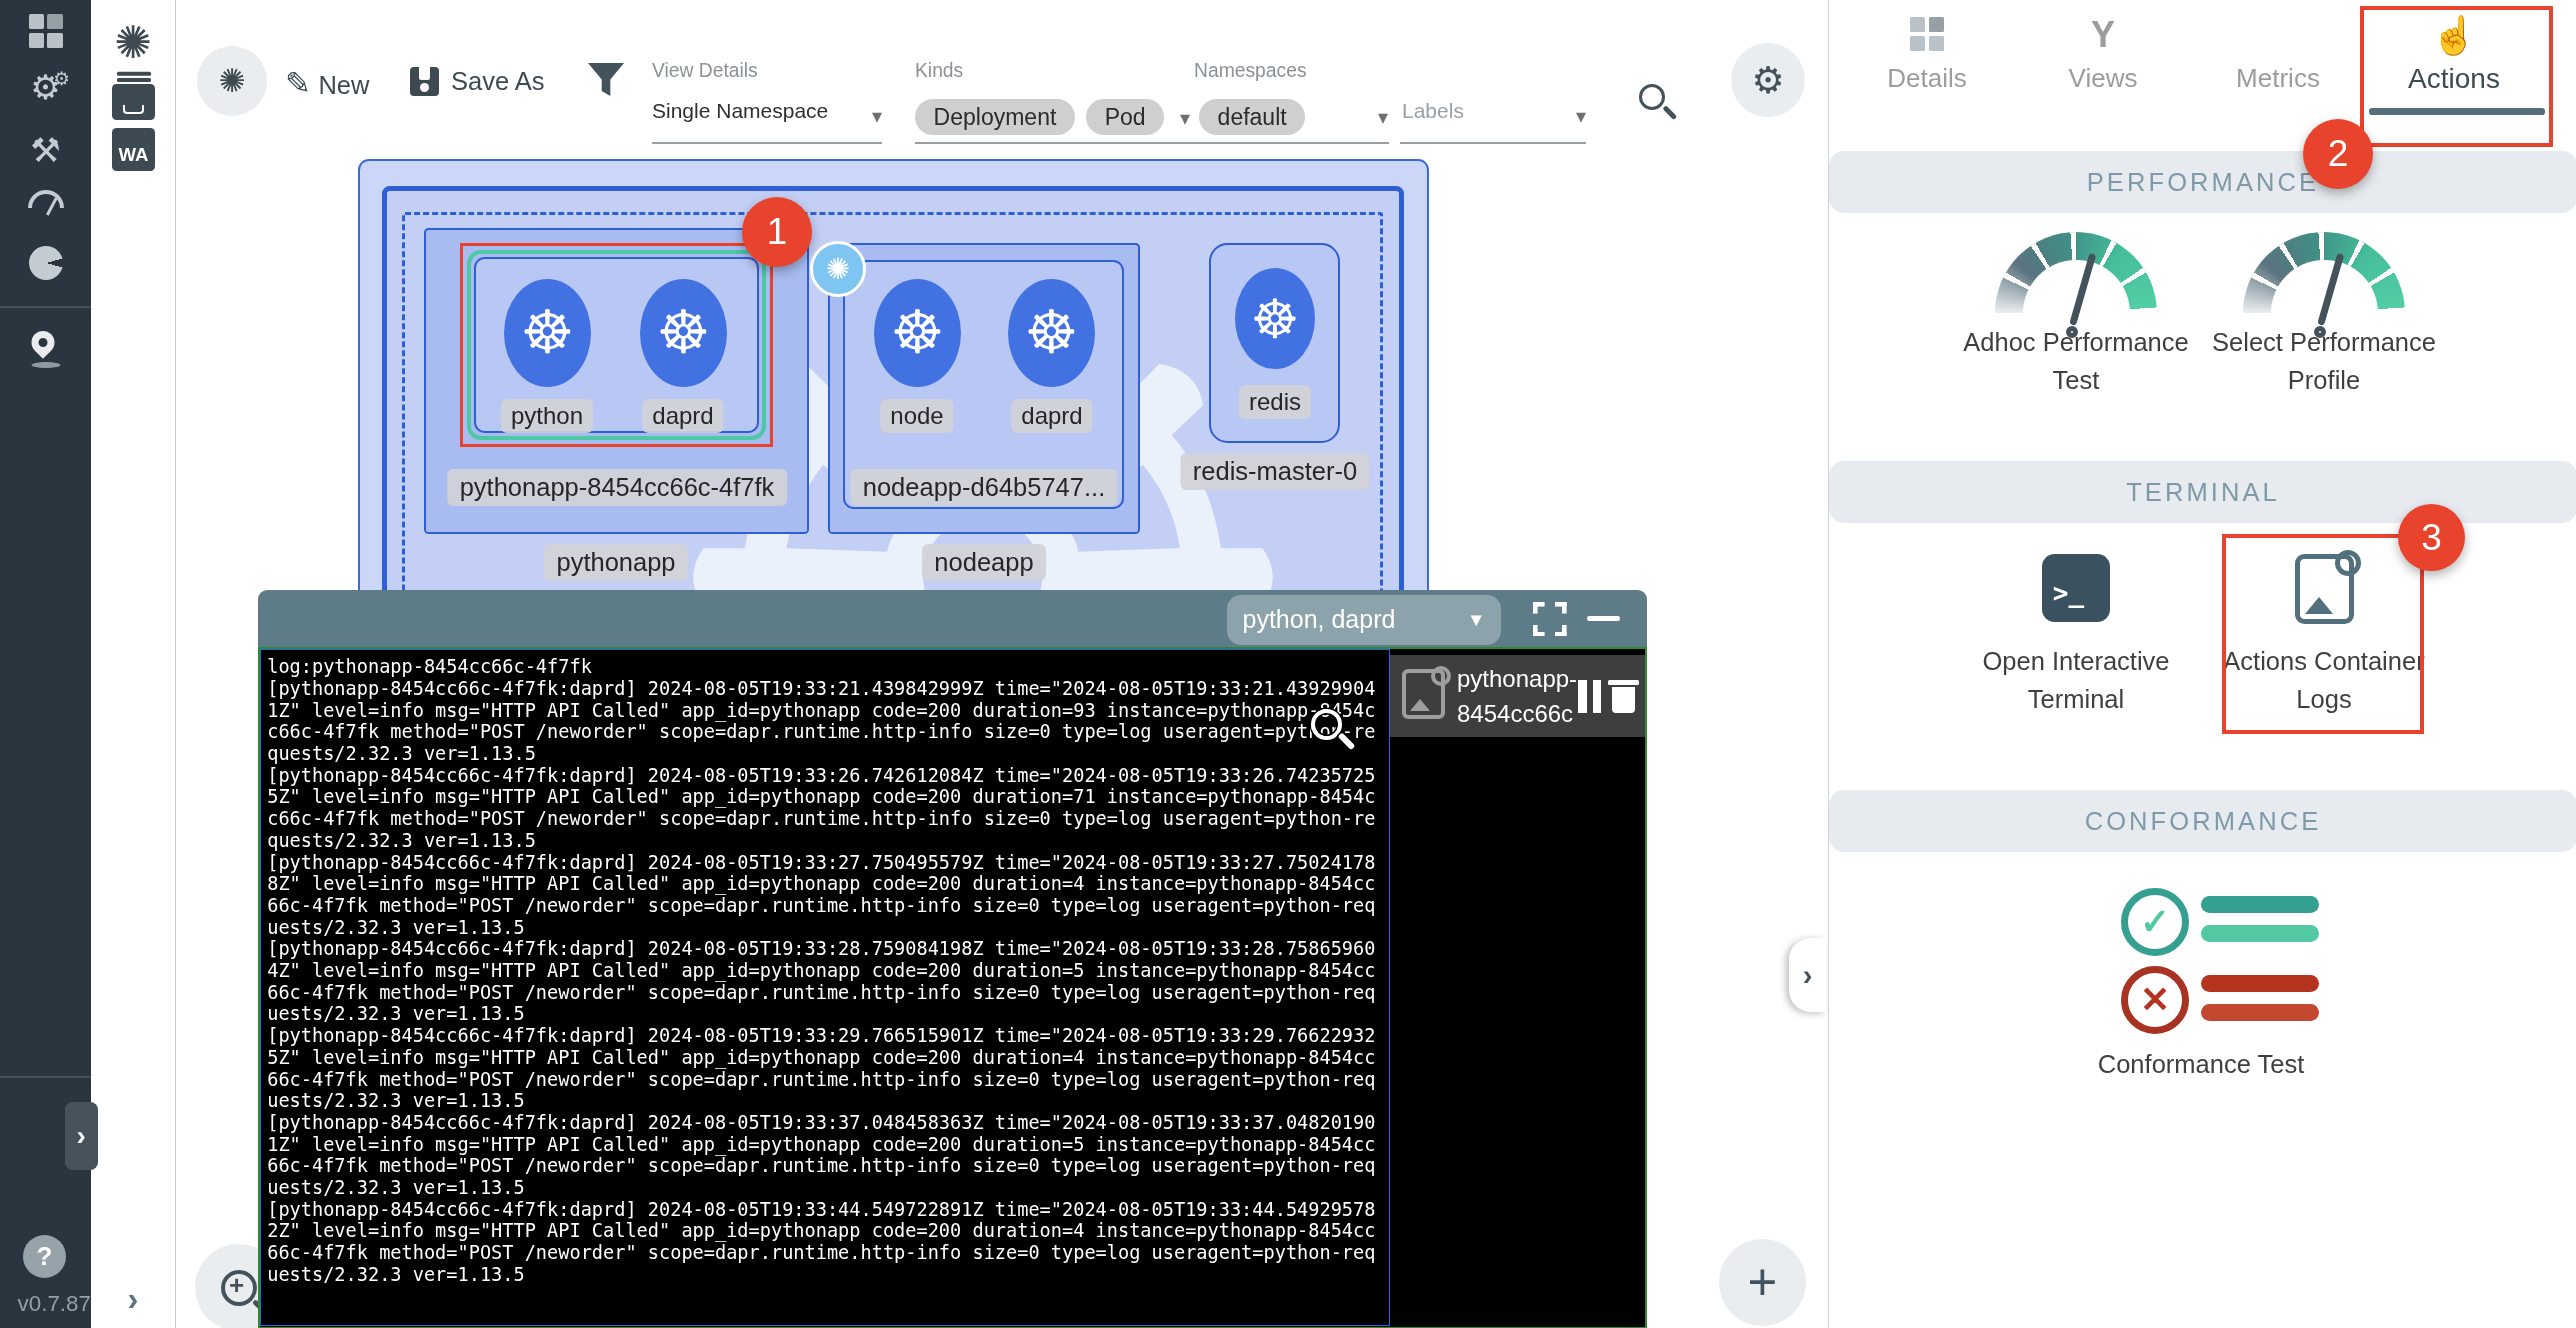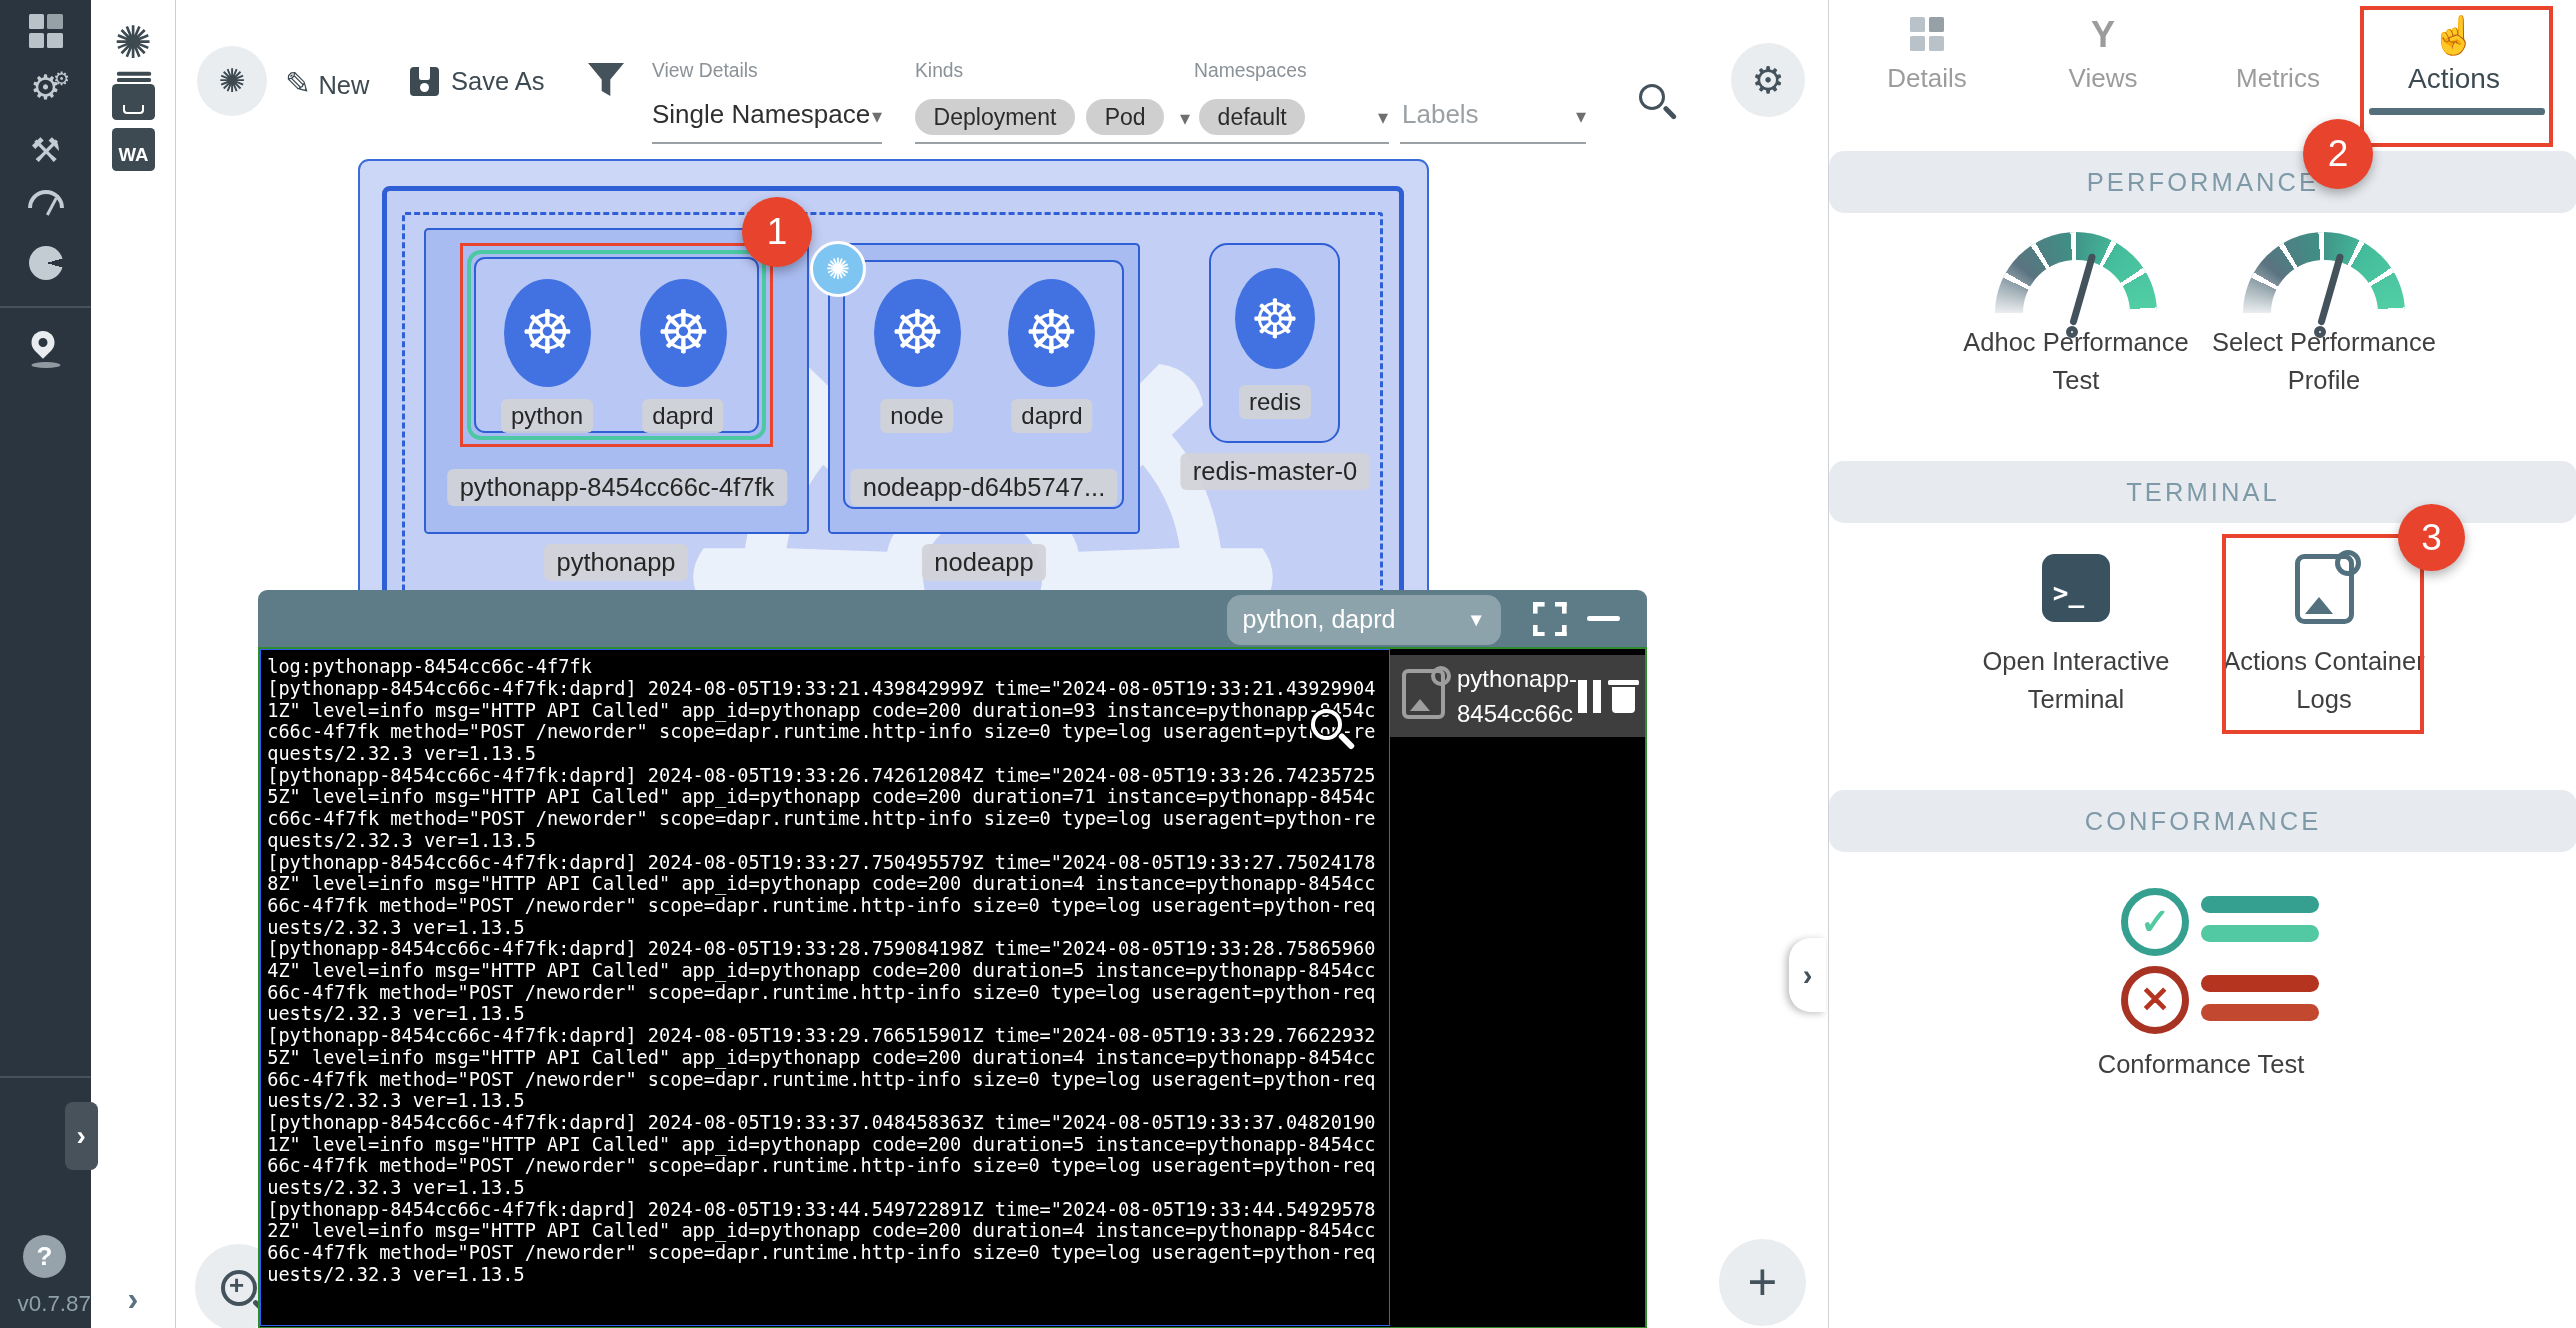--- a/index.html
+++ b/index.html
@@ -43,21 +43,21 @@
   
   .roundbtn{border-radius:50%;background:#e9edf0;display:flex;align-items:center;justify-content:center;}
   .k8sflower{font-size:32.5px;color:#3d4a52;}
   .tool-label{font-size:25.5px;color:#3d4a52;}
   .pencil{font-size:31px;color:#3d4a52;}
   .floppy{width:29px;height:29px;background:#3d4a52;border-radius:3.9px;position:relative;}
   .floppy i{position:absolute;left:9.3px;top:0;width:10.8px;height:13px;background:#fff;border-radius:0 0 2.3px 2.3px;}
   .floppy u{position:absolute;left:10px;bottom:3.9px;width:9.3px;height:9.3px;background:#fff;border-radius:50%;}
   .funnel{width:36px;height:36px;background:#44525b;clip-path:polygon(0 0,100% 0,62% 46%,62% 92%,38% 78%,38% 46%);}
   .sel-label{font-size:19.3px;color:#8a9298;}
-  .sel-value{font-size:26px;color:#2f2f2f;}
+  .sel-value{font-size:21px;color:#2f2f2f;}
   .sel-arrow{font-size:20px;color:#6f6f6f;}
   .underline{height:1.5px;background:#9aa0a4;}
   .chip{background:#cfcfcf;border-radius:18.6px;padding:4.6px 18.6px;font-size:23px;color:#2b2b2b;display:inline-block;}
   .searchic{width:26px;height:26px;border:3.9px solid #44525b;border-radius:50%;position:relative;}
   .searchic::after{content:"";position:absolute;left:20px;top:23px;width:15.5px;height:4.6px;background:#44525b;
                    border-radius:2.3px;transform:rotate(45deg);}
   .gearbig{font-size:37px;color:#44525b;}
 
   
   .cluster-outer{left:358px;top:159px;width:1071px;height:862px;background:#ccd6f6;border:2.3px solid #3a6bd8;border-radius:10.8px;z-index:1;}

